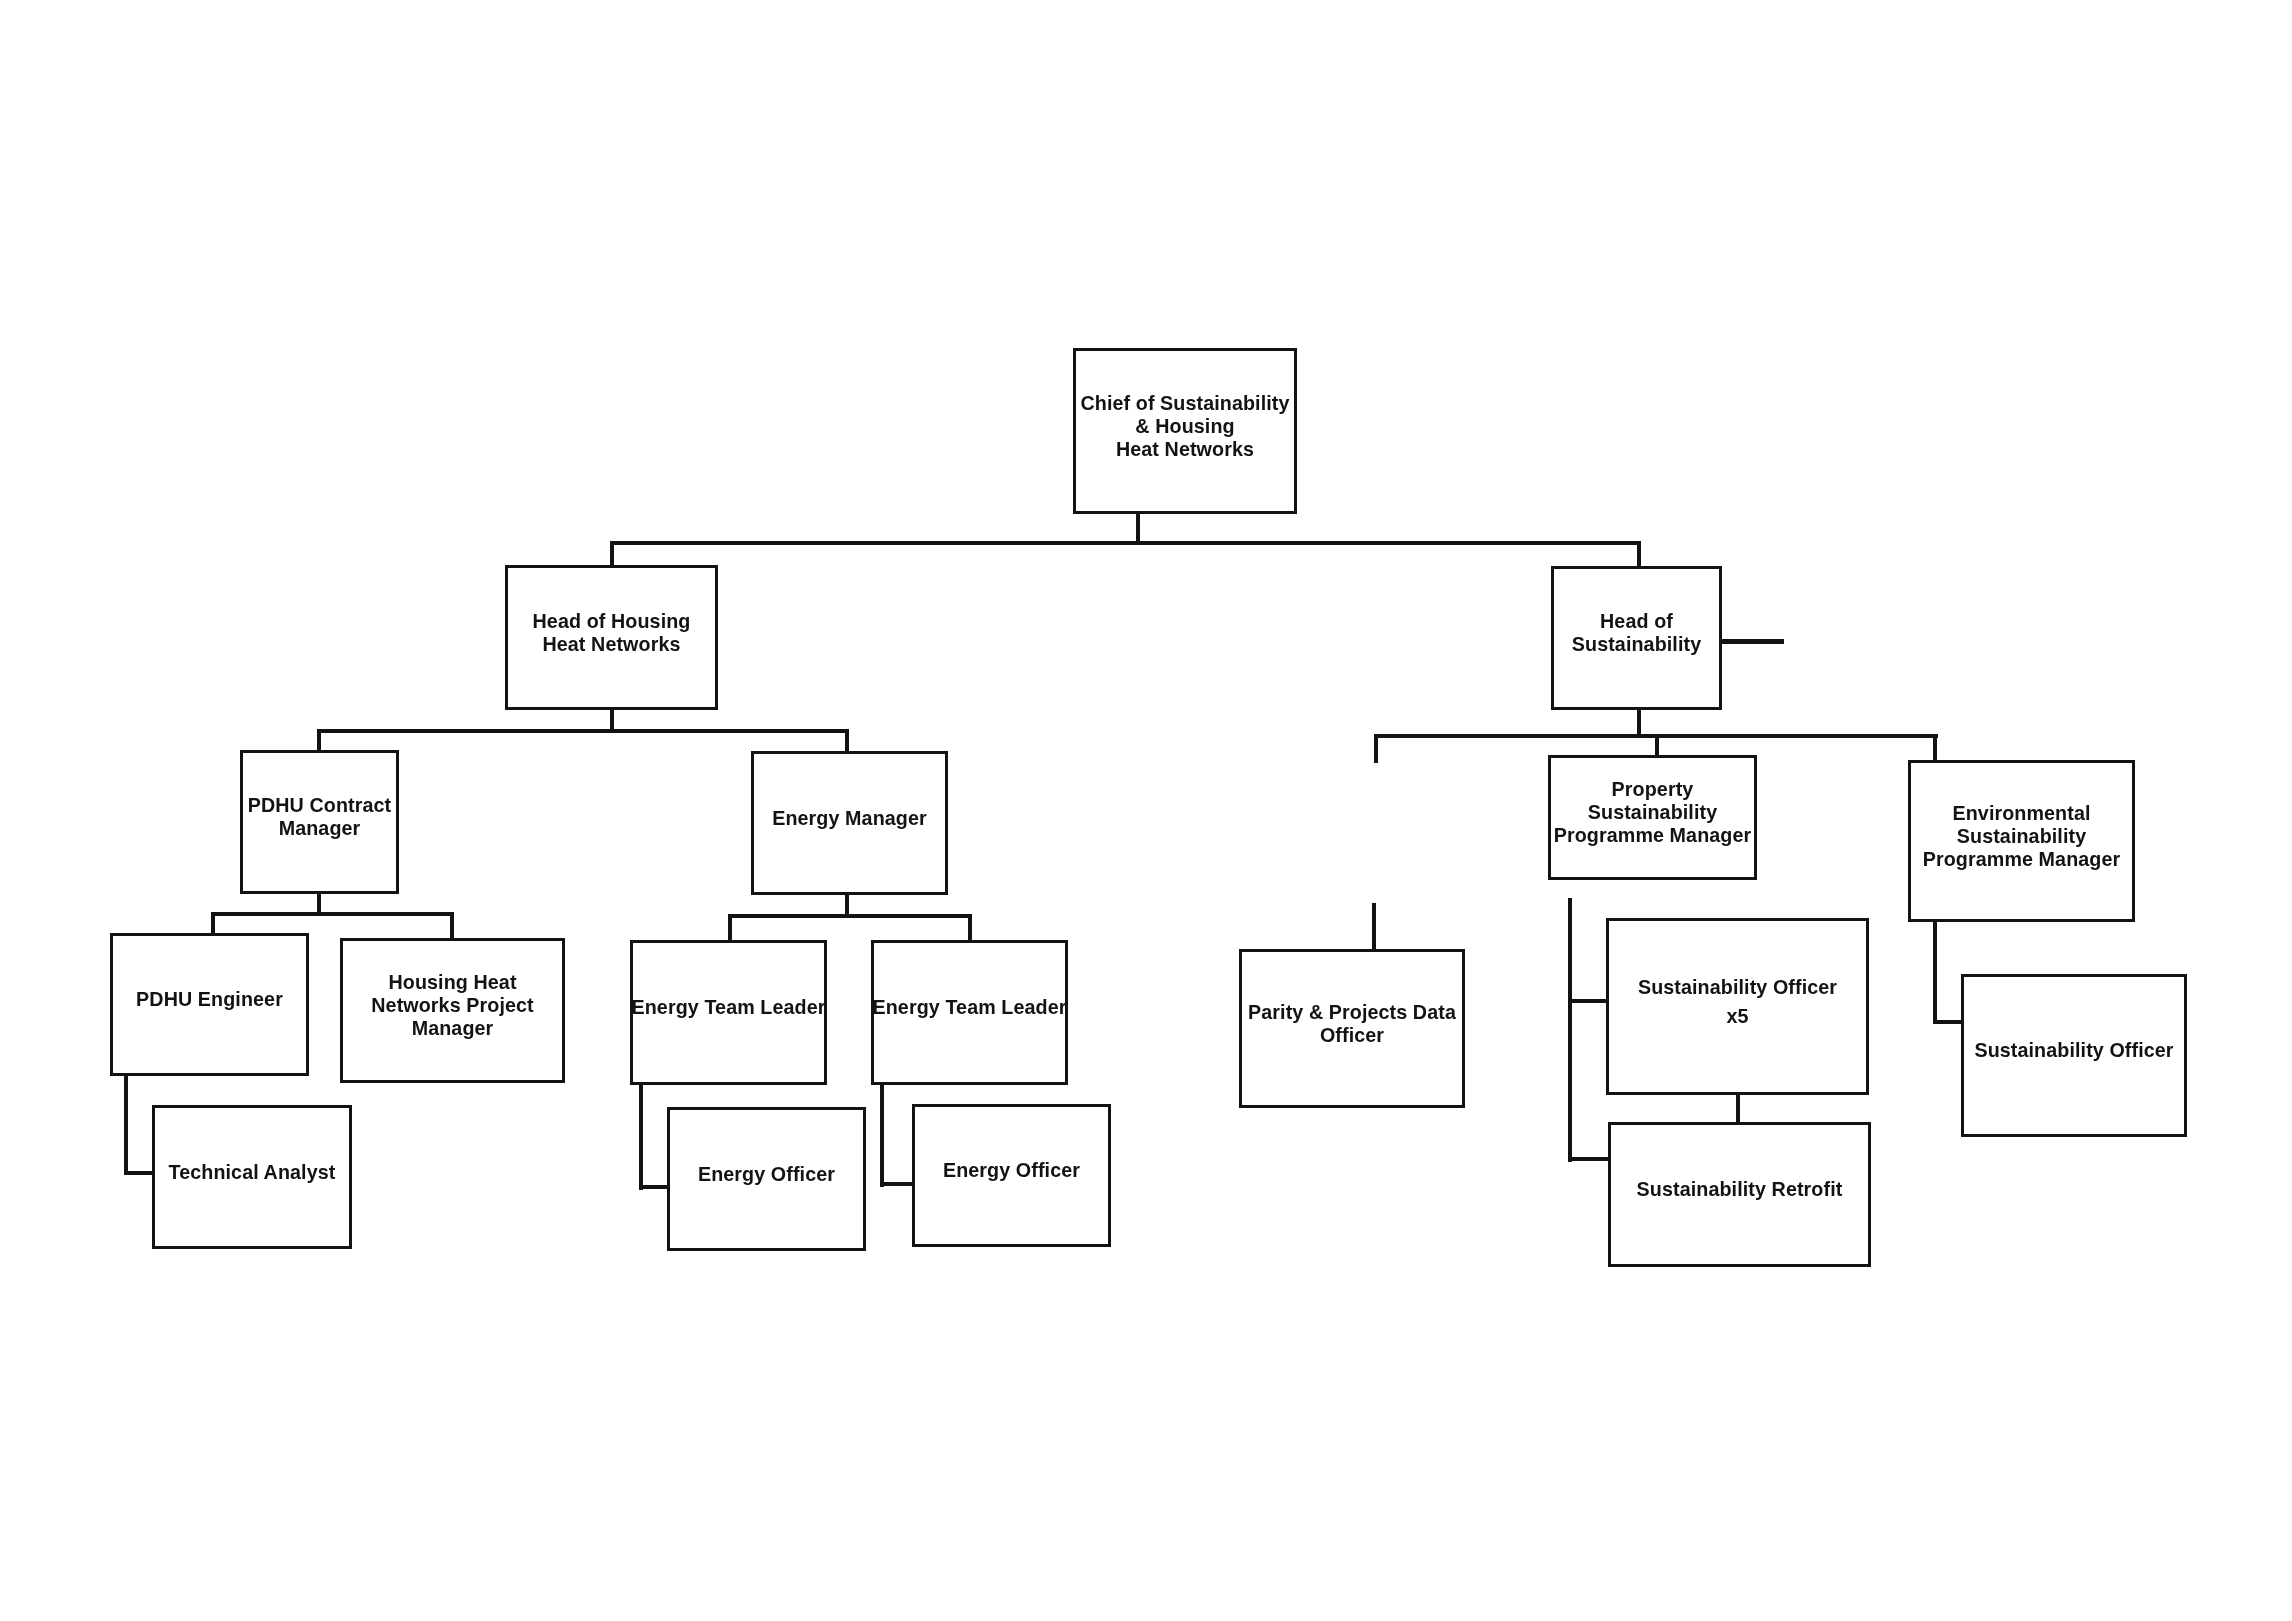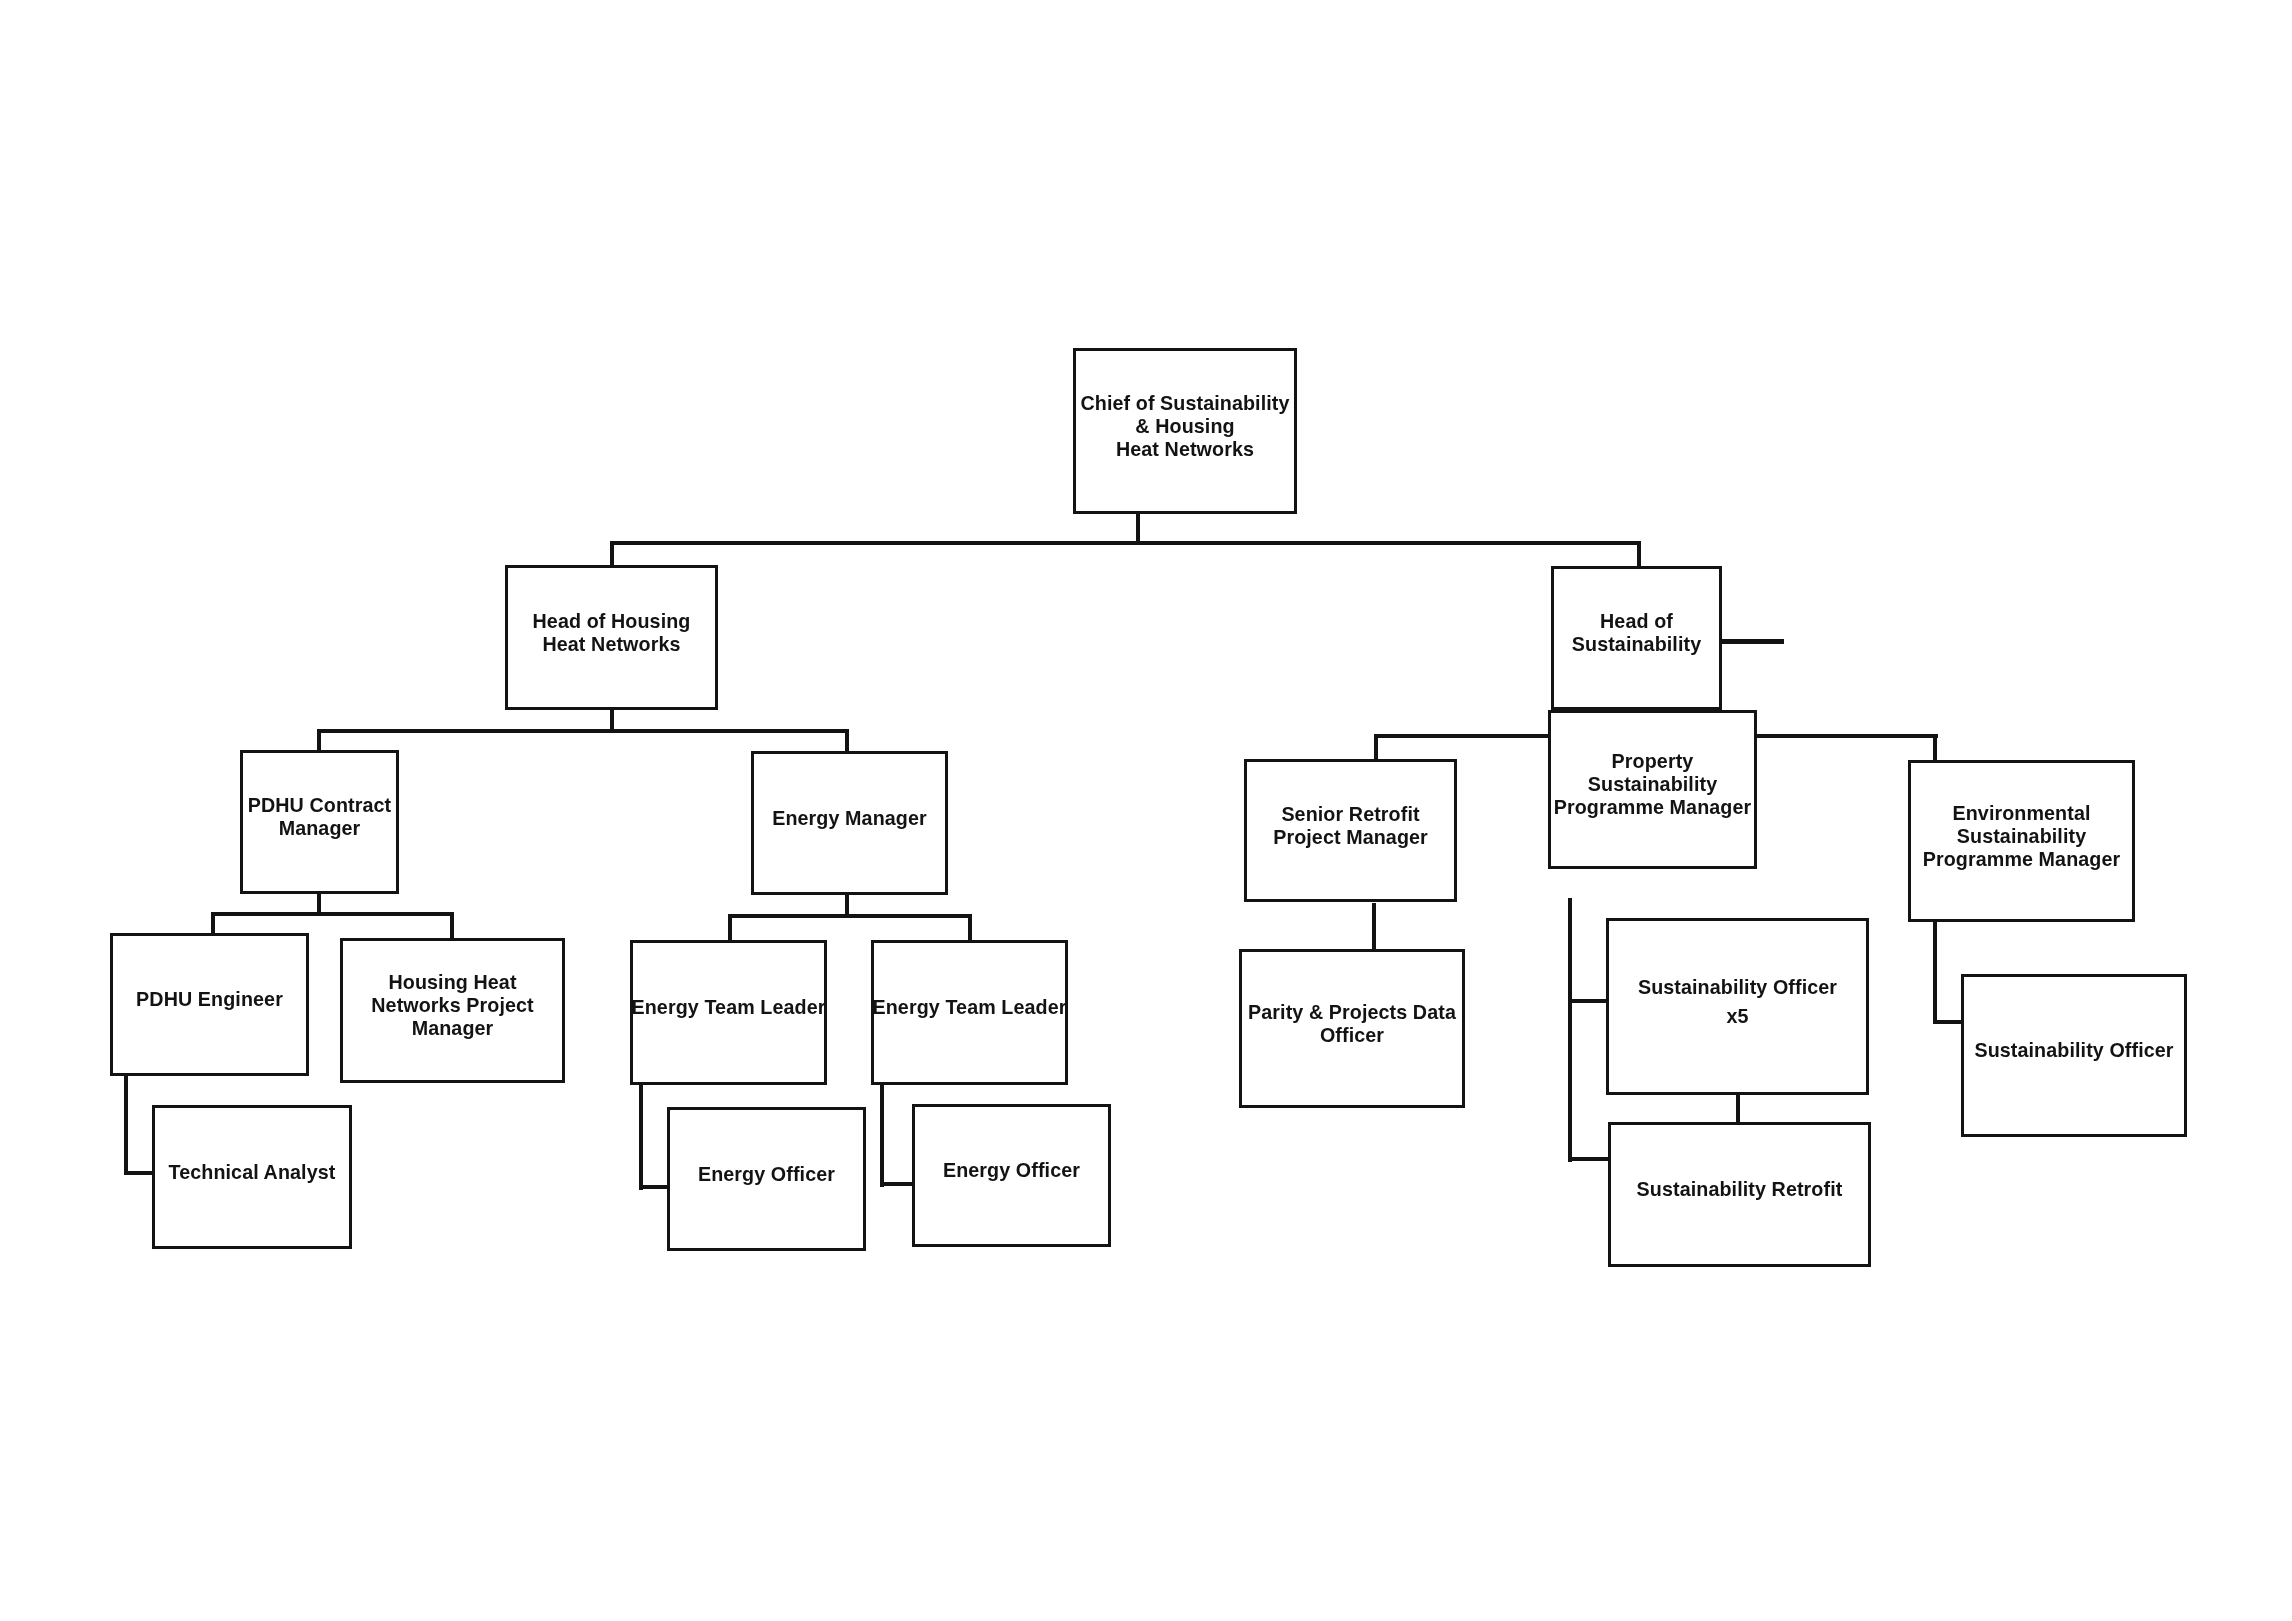--- a/index.html
+++ b/index.html
@@ -105,26 +105,22 @@
 
   <div class="node" style="left:240px;top:750px;width:159px;height:144px">
     <span class="lbl">PDHU Contract
 Manager</span>
   </div>
 
   <div class="node" style="left:751px;top:751px;width:197px;height:144px">
     <span class="lbl">Energy Manager</span>
   </div>
 
-  <div class="node" style="left:1244px;top:759px;width:213px;height:143px">
-    <span class="lbl">Senior Retrofit
-Project Manager</span>
-  </div>
 
-  <div class="node" style="left:1548px;top:710px;width:209px;height:159px">
+  <div class="node" style="left:1548px;top:755px;width:209px;height:125px">
     <span class="lbl">Property
 Sustainability
 Programme Manager</span>
   </div>
 
   <div class="node" style="left:1908px;top:760px;width:227px;height:162px">
     <span class="lbl">Environmental
 Sustainability
 Programme Manager</span>
   </div>

